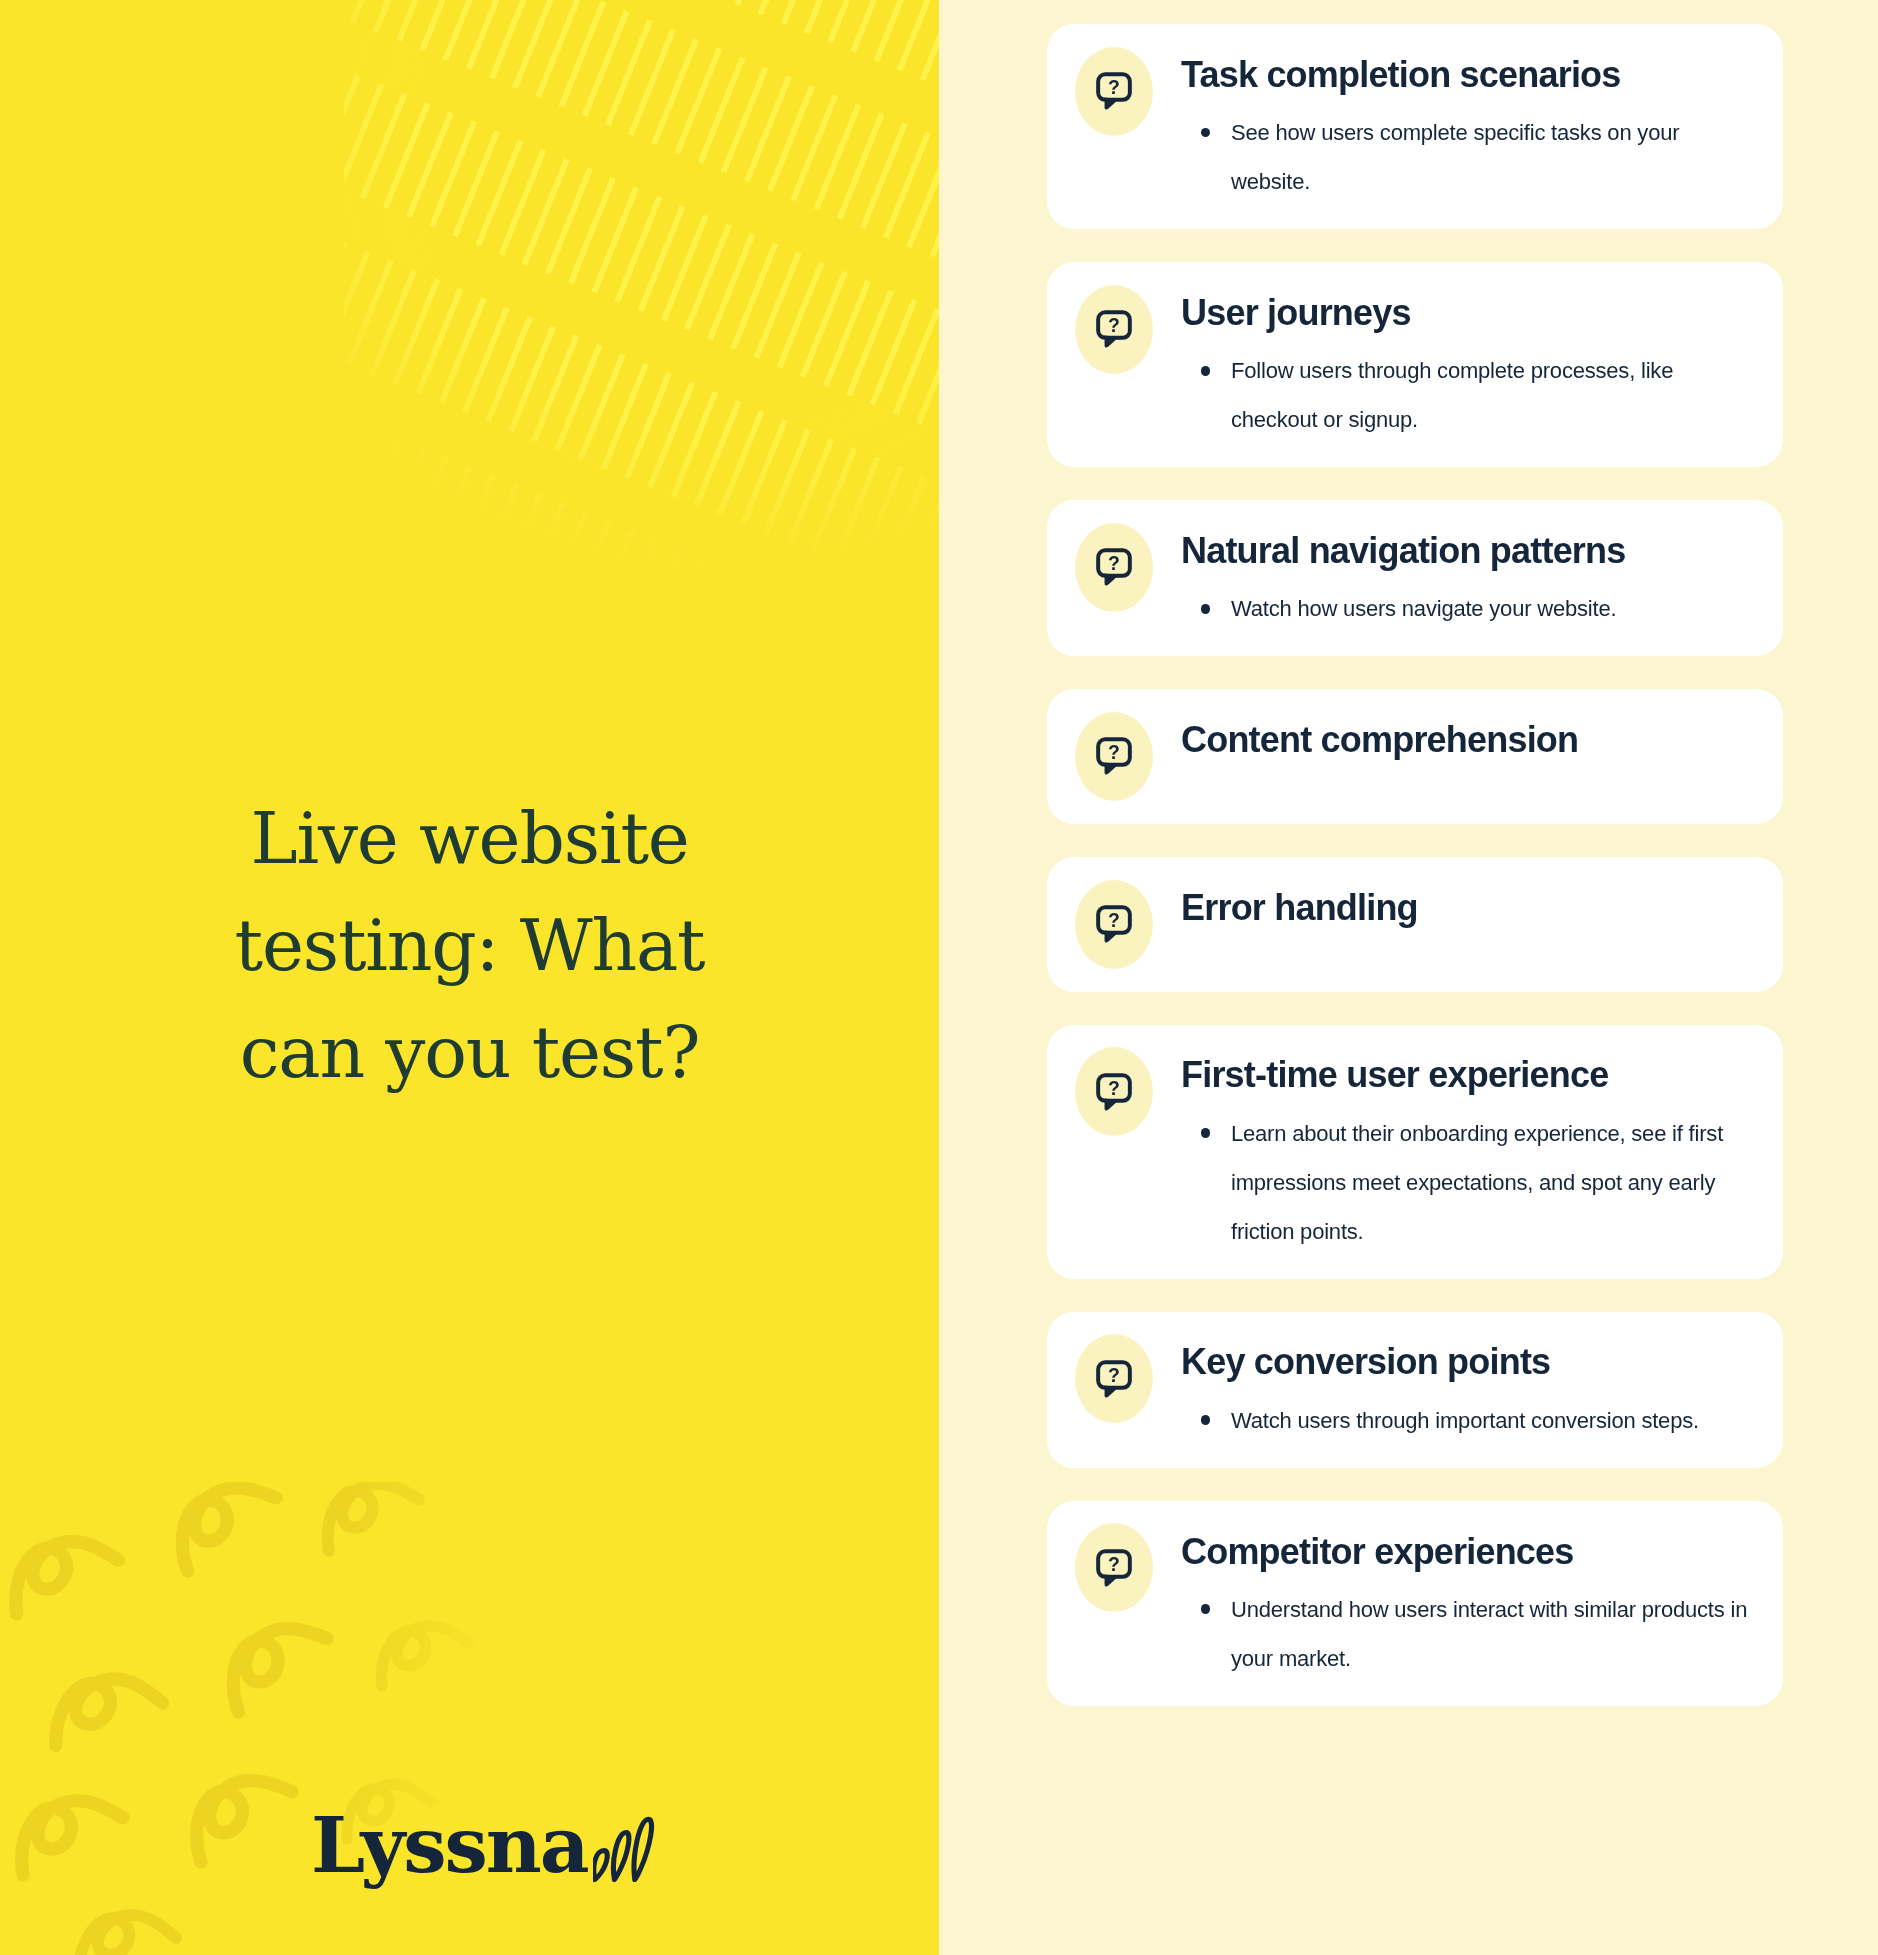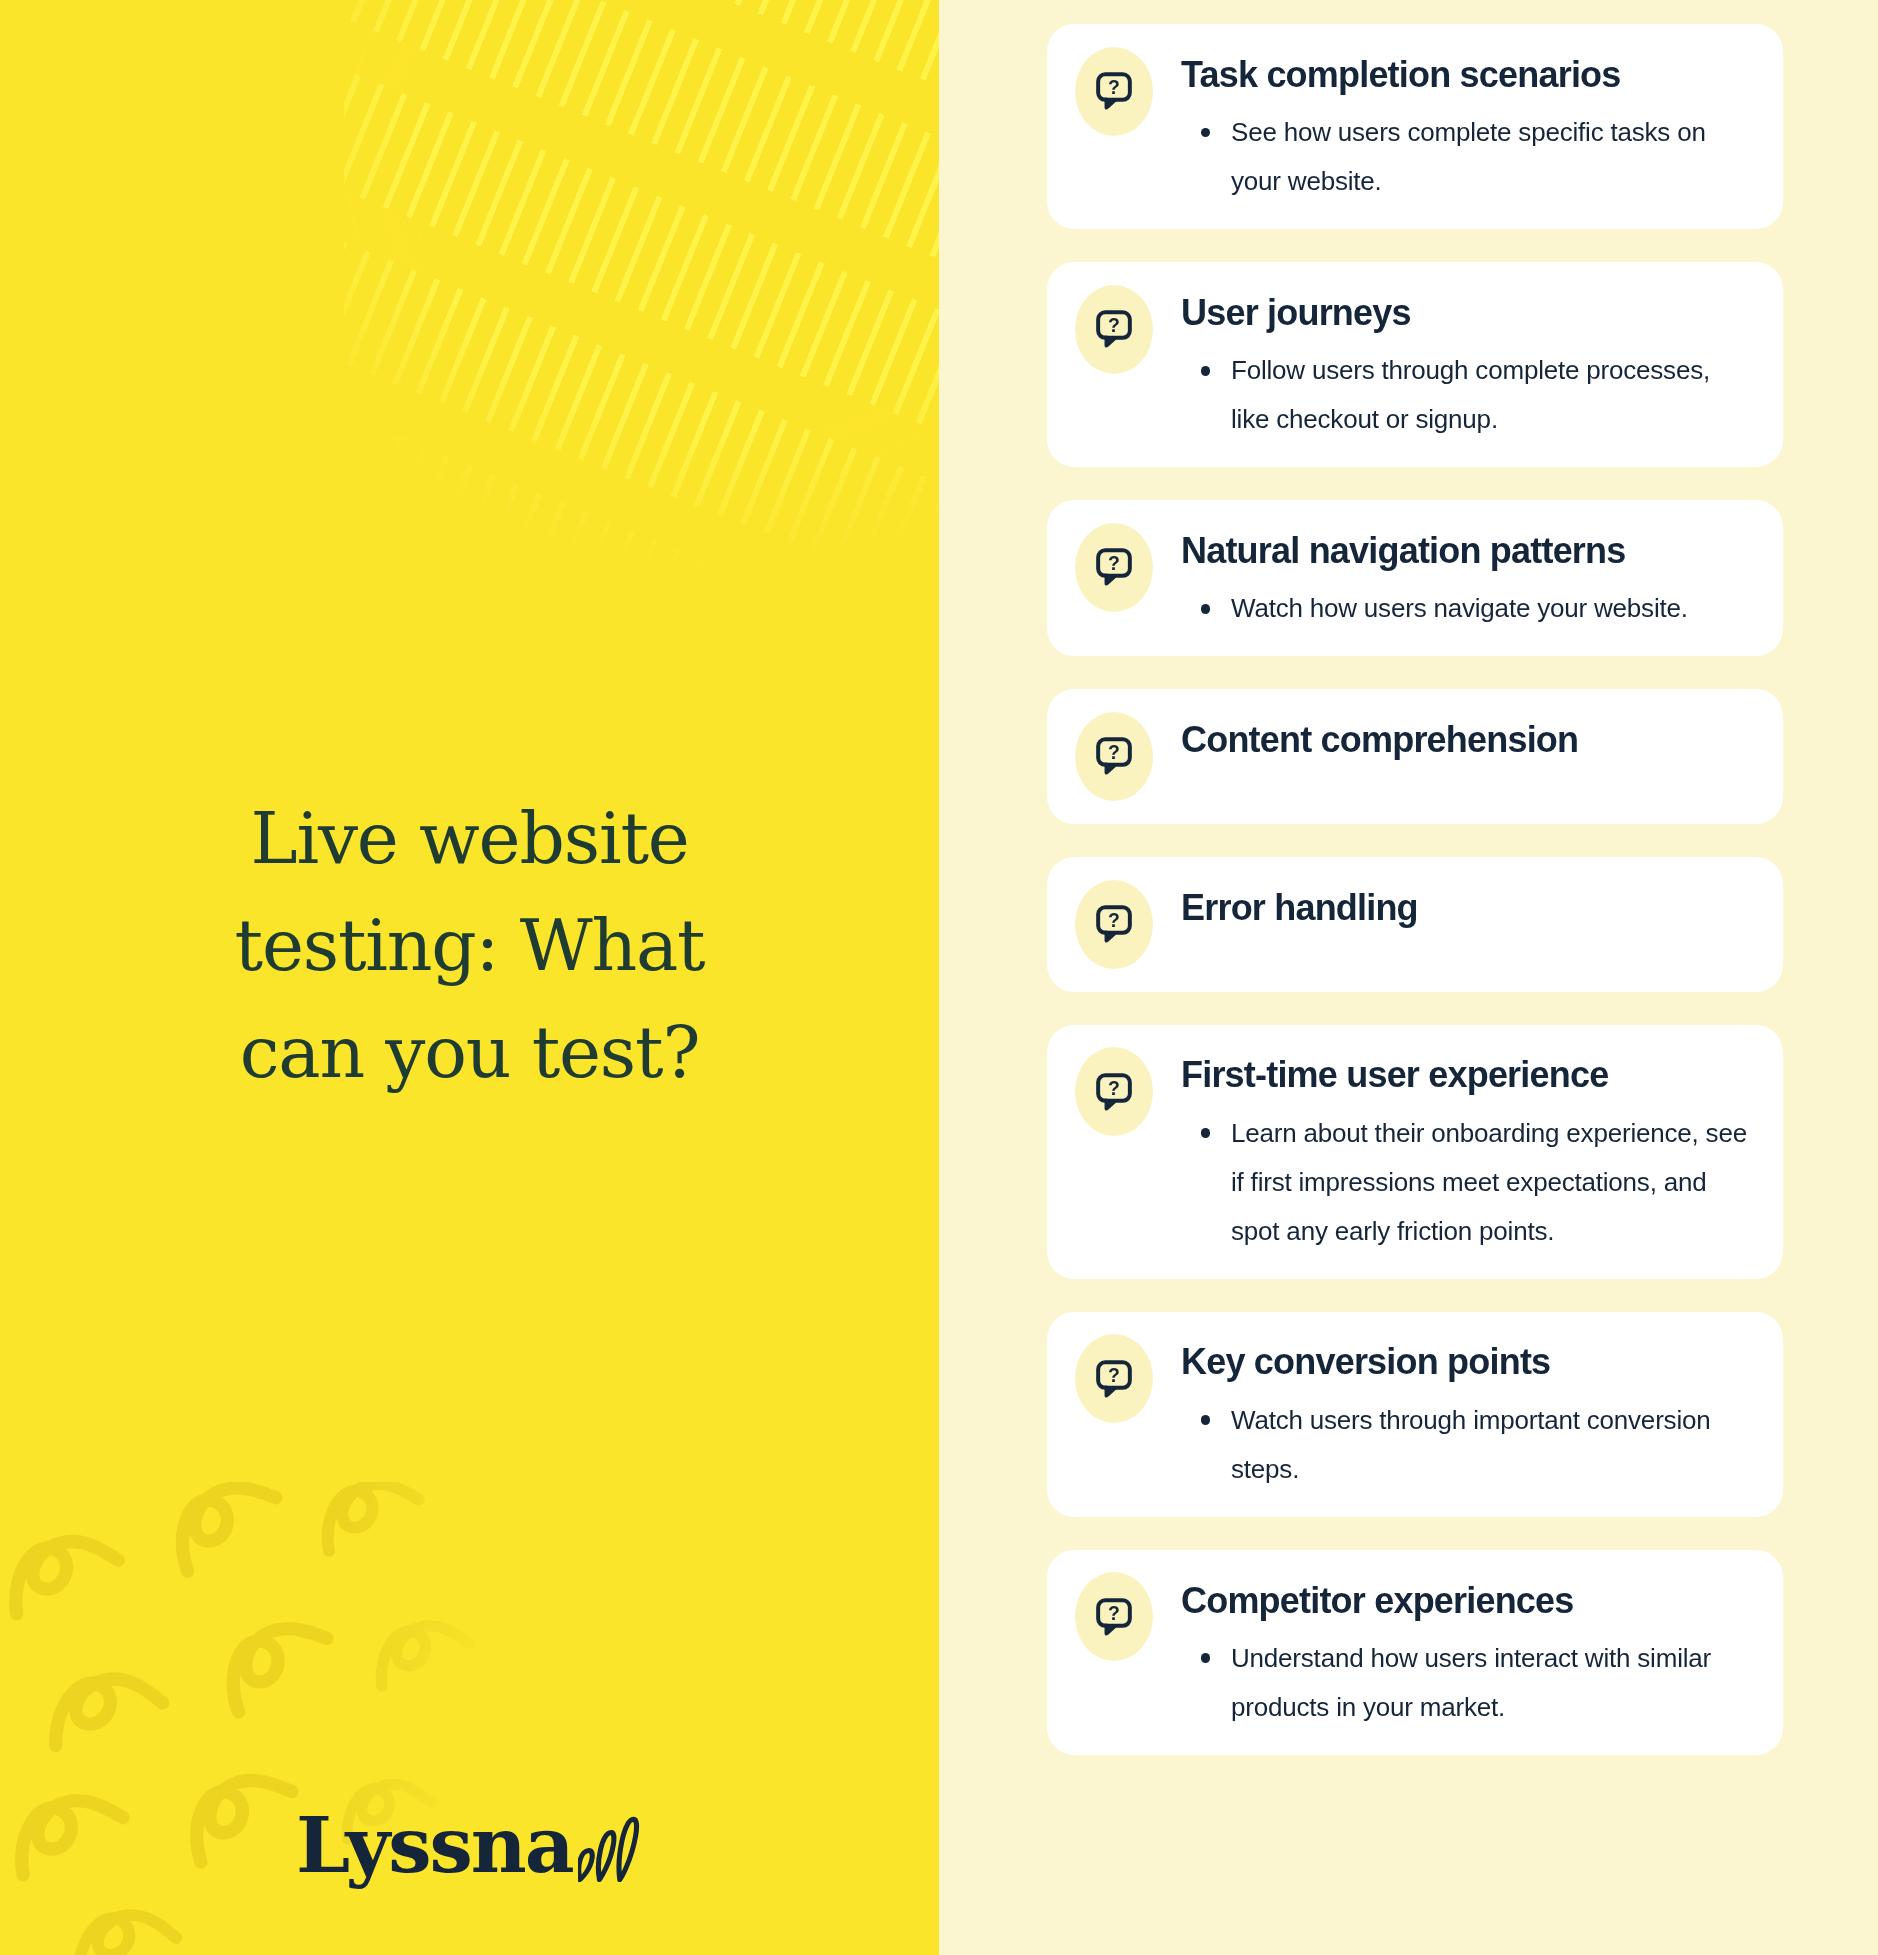--- a/index.html
+++ b/index.html
@@ -29,21 +29,21 @@
   .hero-title{
     position:absolute;top:737px;left:0;width:939px;
     text-align:center;
     font-family:"DejaVu Serif", serif;
     font-weight:500;
     font-size:71px;line-height:107px;letter-spacing:-1.2px;
     color:#1F3C33;
   }
   .hero-title span{display:block;}
   .logo-row{
-    position:absolute;left:296px;top:1807px;
+    position:absolute;left:311px;top:1807px;
     display:flex;align-items:flex-end;
   }
   .logo-text{
     font-family:"DejaVu Serif", serif;
     font-weight:700;
     font-size:77px;line-height:1;letter-spacing:-2px;
     color:#15263A;
   }
   .logo-squiggle{margin:0 0 2.3px 5.5px;}
   
@@ -68,21 +68,21 @@
   .card-title{
     margin:0;padding-top:9.4px;
     font-size:36px;font-weight:700;letter-spacing:-0.8px;line-height:41px;
     color:#15263A;
   }
   .card-bullets{margin-top:13.3px;}
   .bullet{
     position:relative;
     padding-left:50px;
     max-width:560px;
-    font-size:26px;line-height:49px;letter-spacing:-0.2px;
+    font-size:22px;line-height:49px;letter-spacing:-0.2px;
     color:#15263A;
   }
   .bullet::before{
     content:"";position:absolute;left:19.6px;top:19.6px;
     width:9.8px;height:9.8px;border-radius:50%;background:#15263A;
   }
   .card:nth-of-type(4) .bullet{max-width:505px;}
   .card:nth-of-type(5) .bullet{max-width:521px;}
 </style>
 </head>

